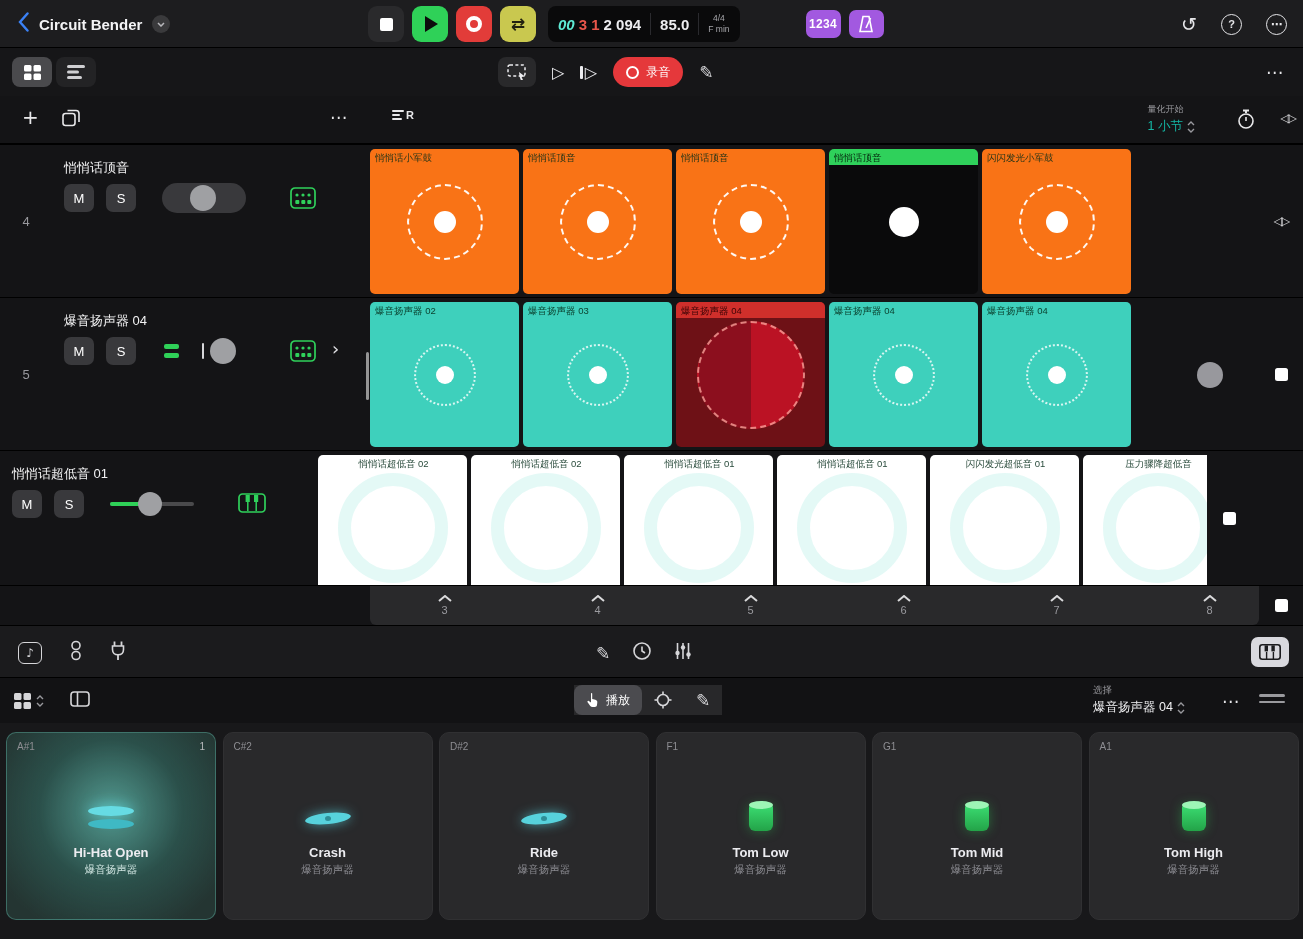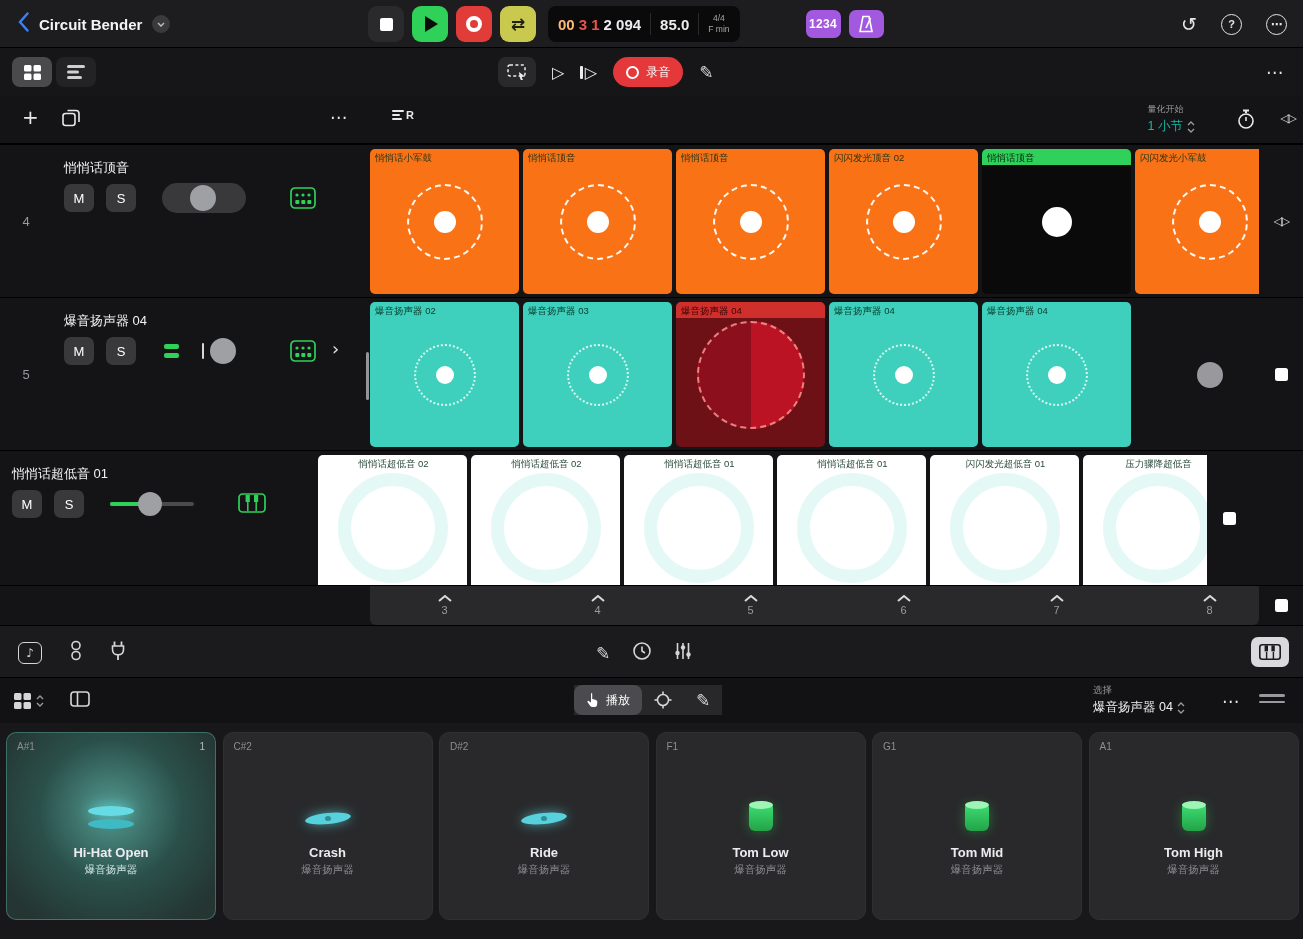--- a/index.html
+++ b/index.html
@@ -21,21 +21,21 @@
   .t-btn { width:36px; height:36px; border-radius:9px; display:grid; place-items:center; }
   .t-stop { background:#2a2a2c; }
   .sq-glyph { width:13px; height:13px; background:#fff; border-radius:2px; }
   .t-play { background:#2fd158; }
   .tri { width:0; height:0; border-left:13px solid #0c0c0c; border-top:8px solid transparent; border-bottom:8px solid transparent; margin-left:3px; }
   .t-rec { background:#e23c39; }
   .donut { width:16px; height:16px; border:4.5px solid #fff; border-radius:50%; }
   .t-cycle { background:#c9c84f; color:#22220f; font-size:17px; font-weight:700; }
   .lcd { margin-left:4px; height:36px; background:#0a0a0b; border-radius:8px; display:flex; align-items:center; padding:0 10px; }
   .lcd-pos { display:flex; gap:4px; font-weight:700; font-size:15px; }
-  .lcd-pos .dim { color:#fdba74; }
+  .lcd-pos .dim { color:#5eead4;font-style:italic; }
   .lcd-pos .bar { color:#e8564b; }
   .lcd-pos .rest { color:#ededf0; }
   .lcd-div { width:1px; height:22px; background:#2a2a2e; margin:0 9px; }
   .lcd-tempo { font-size:15px; font-weight:700; color:#ededf0; }
   .lcd-meta { font-size:8.5px; color:#a6a6ab; line-height:1.3; text-align:center; }
   .purple-btn { width:35px; height:28px; border-radius:7px; background:#a259e0; display:grid; place-items:center; font-size:12px; font-weight:700; color:#fff; }
   .count-in { margin-left:58px; letter-spacing:.3px; }
   .tb-right { position:absolute; right:16px; top:0; height:48px; display:flex; align-items:center; gap:24px; }
   .icon-btn { font-size:19px; color:#e6e6e9; }
   .circ { width:21px; height:21px; border:1.5px solid #e6e6e9; border-radius:50%; display:grid; place-items:center; font-size:11px; font-weight:700; color:#e6e6e9; }
@@ -360,24 +360,20 @@
               <div class="cell-label">悄悄话小军鼓</div>
             </div>
           <div class="cell c-green" data-state="normal">
               <div class="art art-radial"></div>
               <div class="cell-label">悄悄话顶音</div>
             </div>
           <div class="cell c-green" data-state="normal">
               <div class="art art-radial"></div>
               <div class="cell-label">悄悄话顶音</div>
             </div>
-          <div class="cell c-green" data-state="normal">
-              <div class="art art-radial"></div>
-              <div class="cell-label">闪闪发光顶音 02</div>
-            </div>
           <div class="cell c-green" data-state="playing">
               <div class="cell-header"></div>
               <div class="art art-dot"></div>
               <div class="cell-label">悄悄话顶音</div>
             </div>
           <div class="cell c-green" data-state="normal">
               <div class="art art-radial"></div>
               <div class="cell-label">闪闪发光小军鼓</div>
             </div>
         </div>

